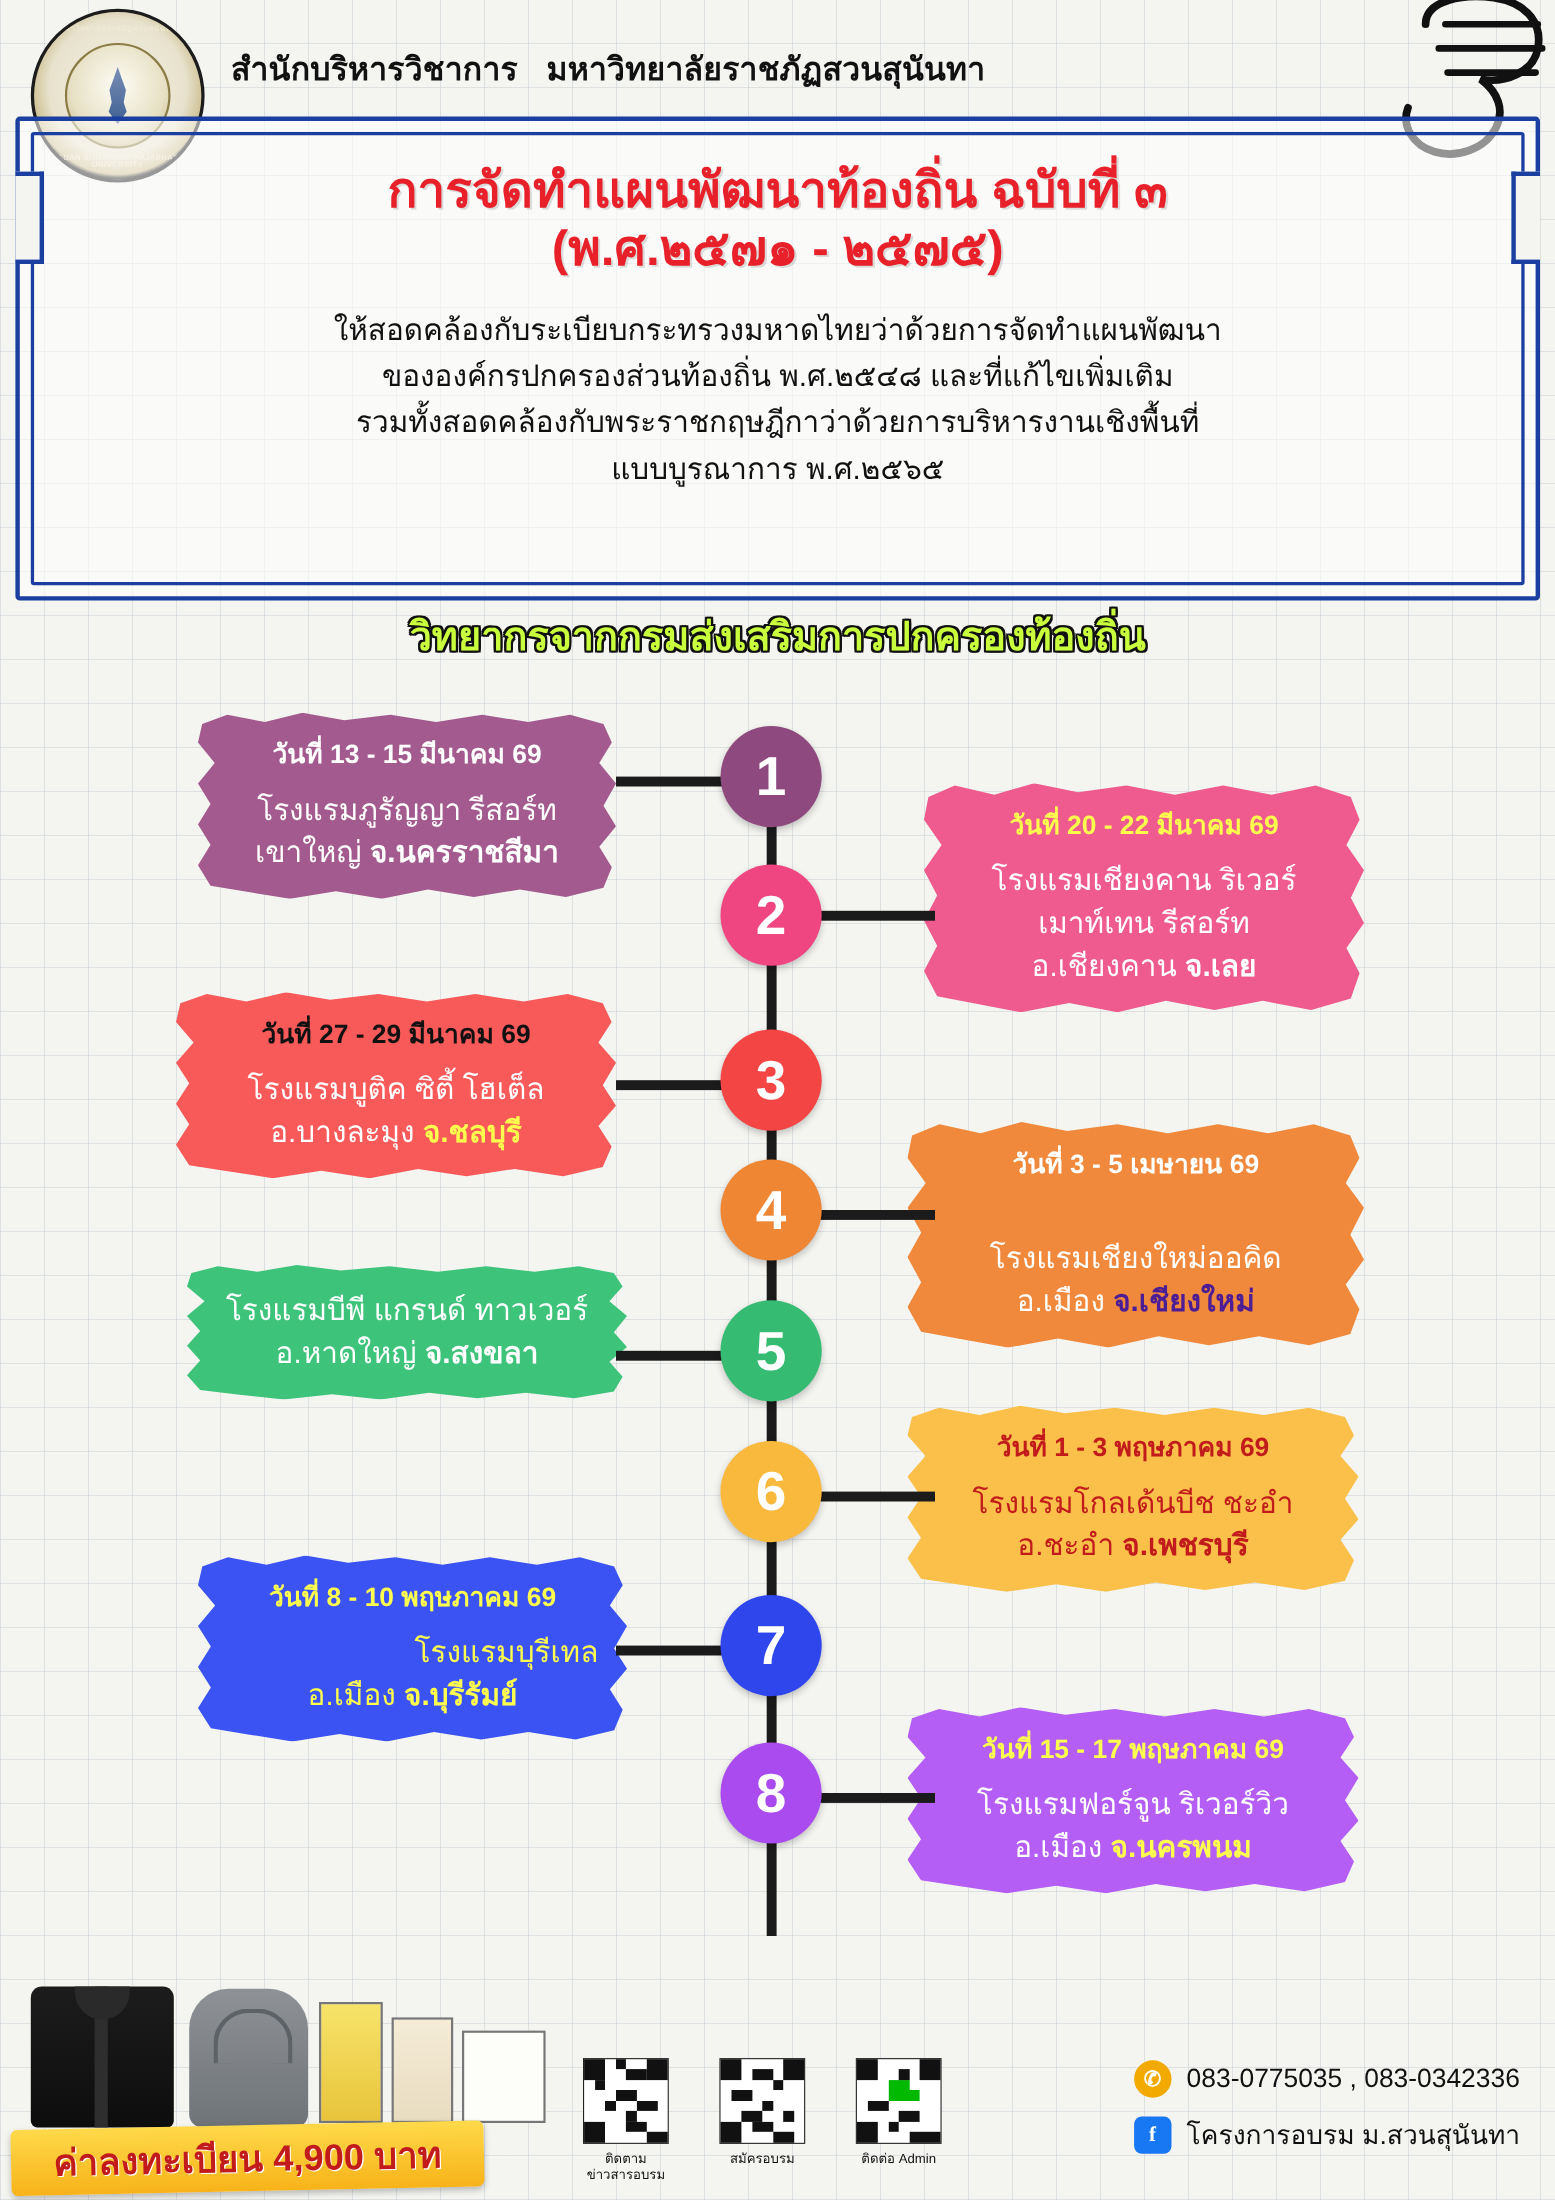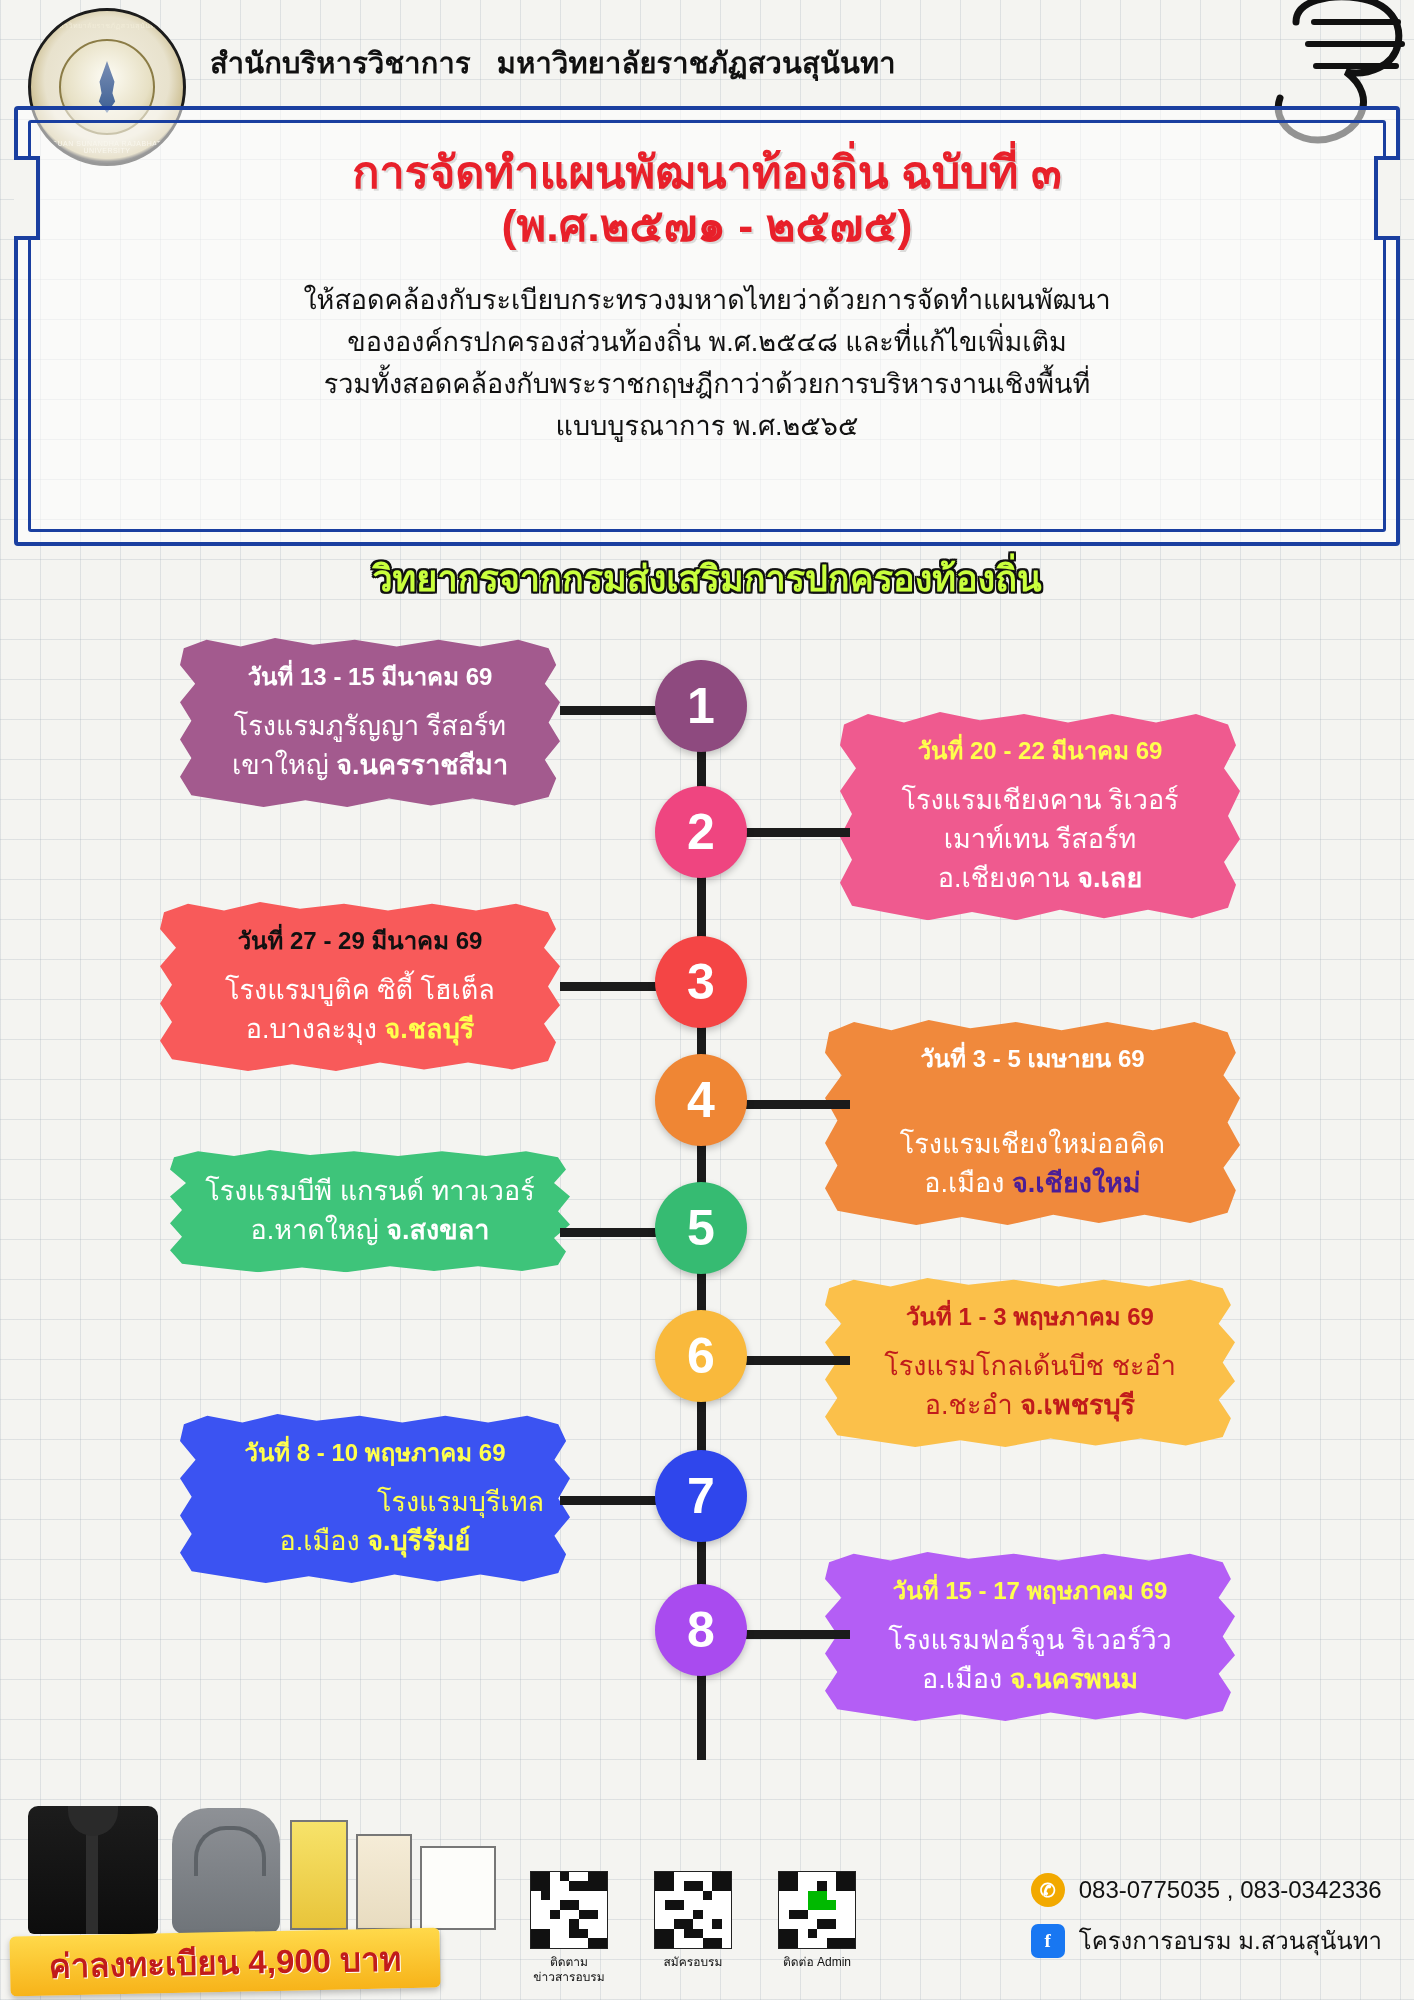--- a/index.html
+++ b/index.html
@@ -236,21 +236,21 @@
 
   <div class="speakers">วิทยากรจากกรมส่งเสริมการปกครองท้องถิ่น</div>
 
   <div class="timeline">
     <div class="spine"></div>
 
     <div class="connector" style="left:560px; top:76px; width:145px;"></div>
     <div class="node" style="left:655px; top:30px; background:#8e4a7f;">
       <span>1</span>
     </div>
-    <div class="card torn" style="left:180px; top:8px; width:380px; background:#a35a8e;">
+    <div class="card torn" style="left:180px; top:18px; width:380px; background:#a35a8e;">
       <div class="date" style="color:#ffffff;">วันที่ 13 - 15 มีนาคม 69</div>
       <div class="place" style="color:#ffffff;">โรงแรมภูรัญญา รีสอร์ท</div>
       <div class="place" style="color:#ffffff;">
         <span>เขาใหญ่</span>
         <span class="prov" style="color:#ffffff;">จ.นครราชสีมา</span>
       </div>
     </div>
 
     <div class="connector" style="left:700px; top:198px; width:150px;"></div>
     <div class="node" style="left:655px; top:156px; background:#ef4580;">

